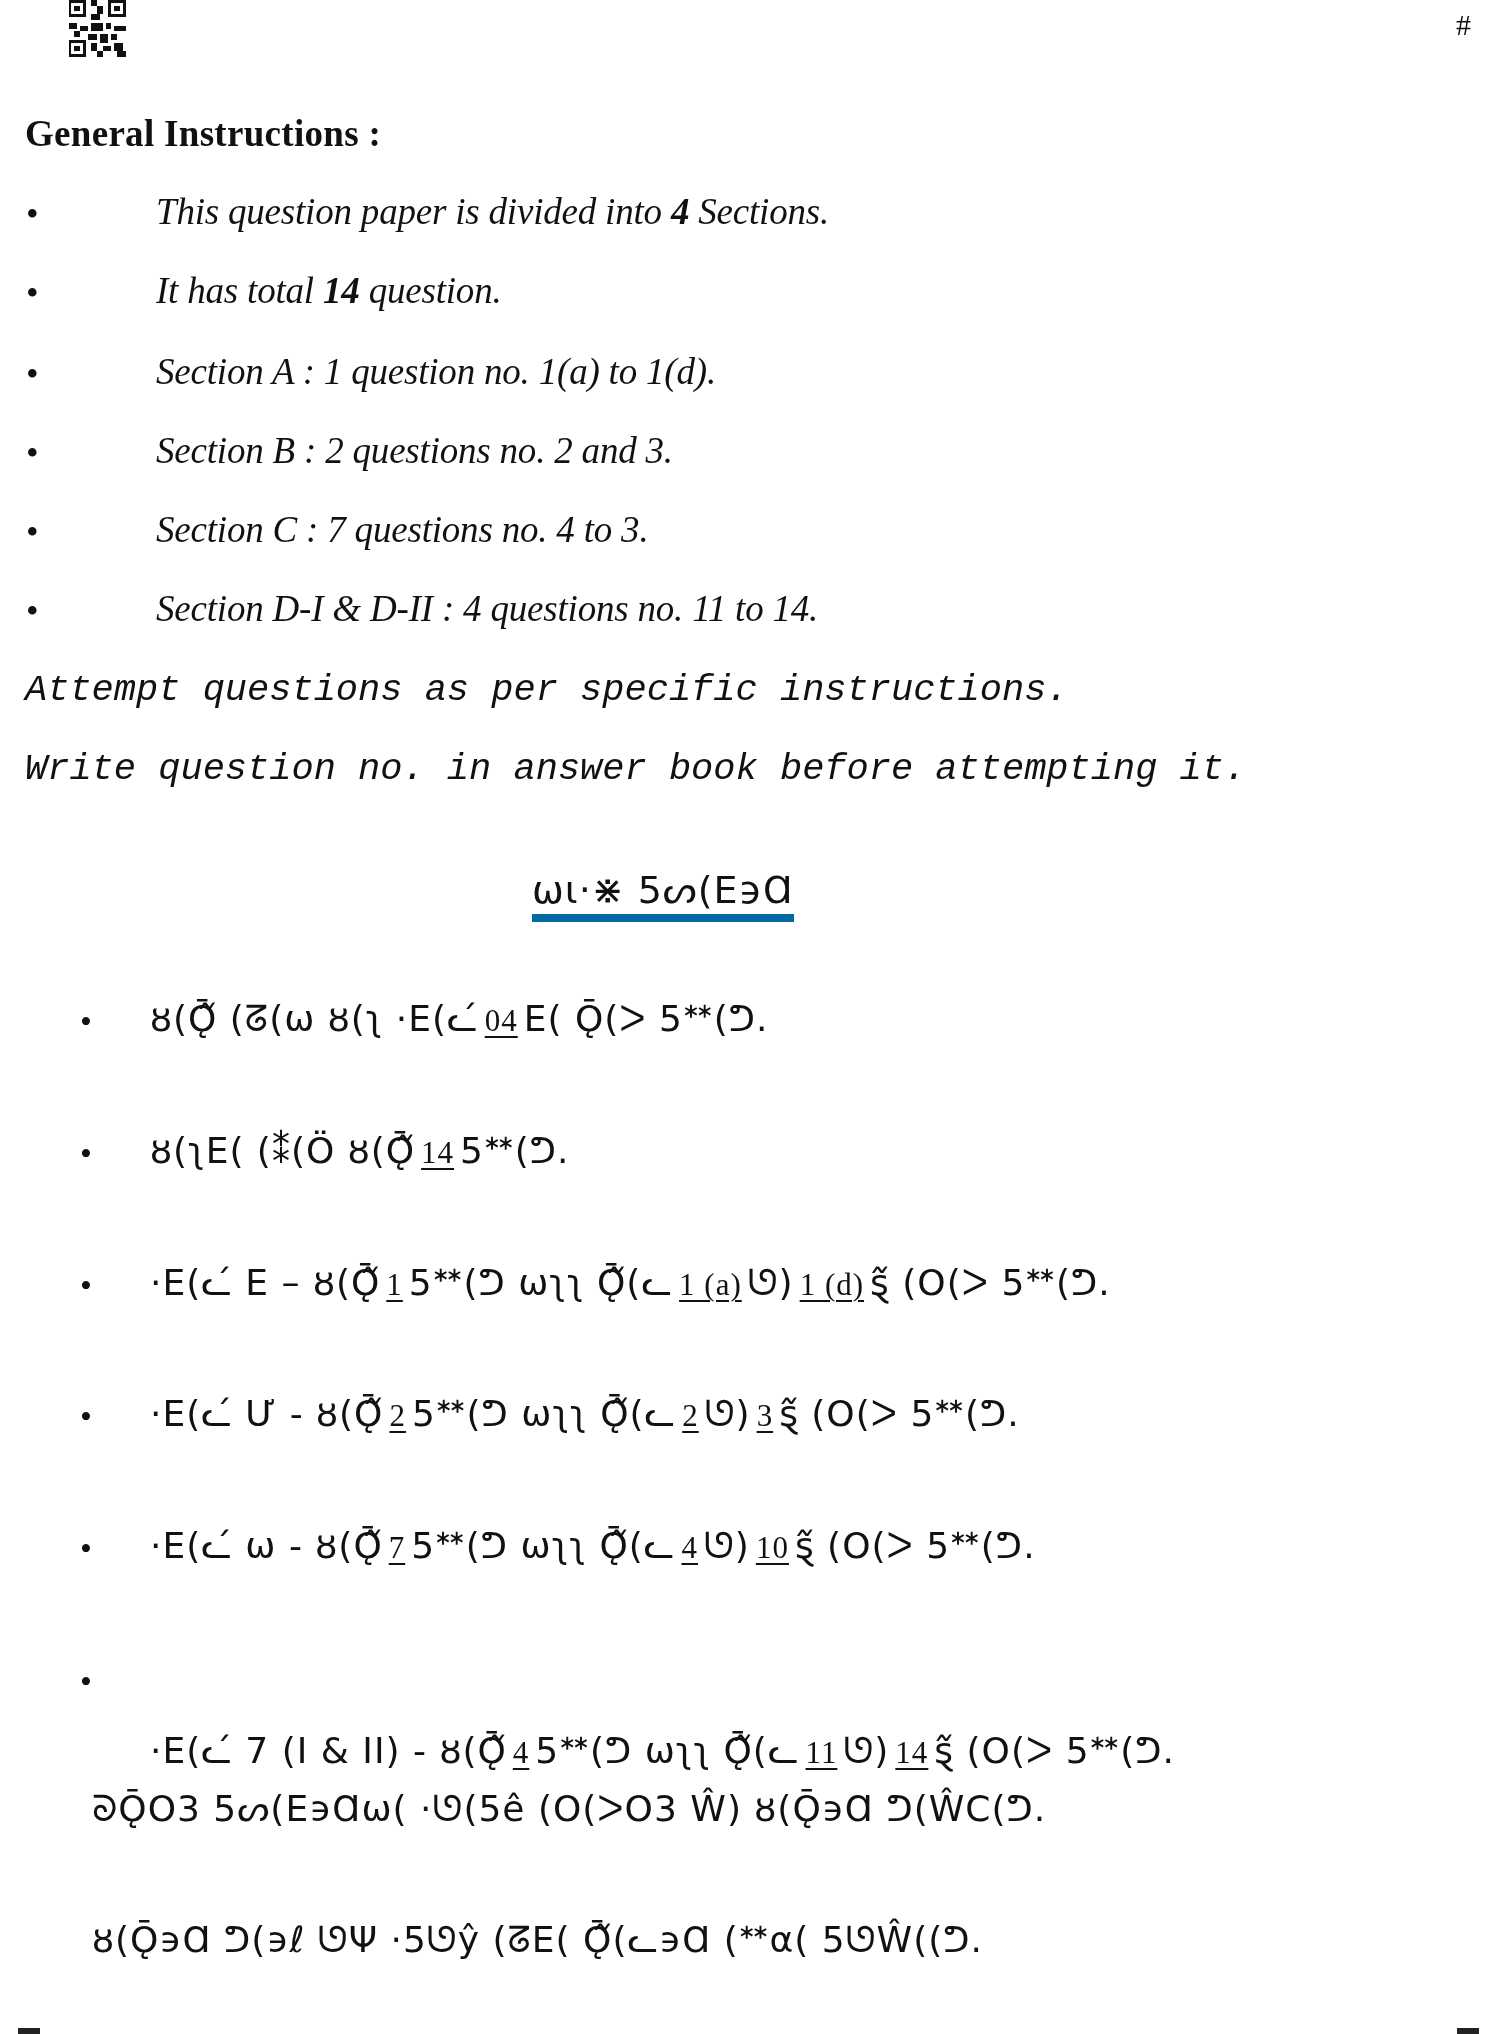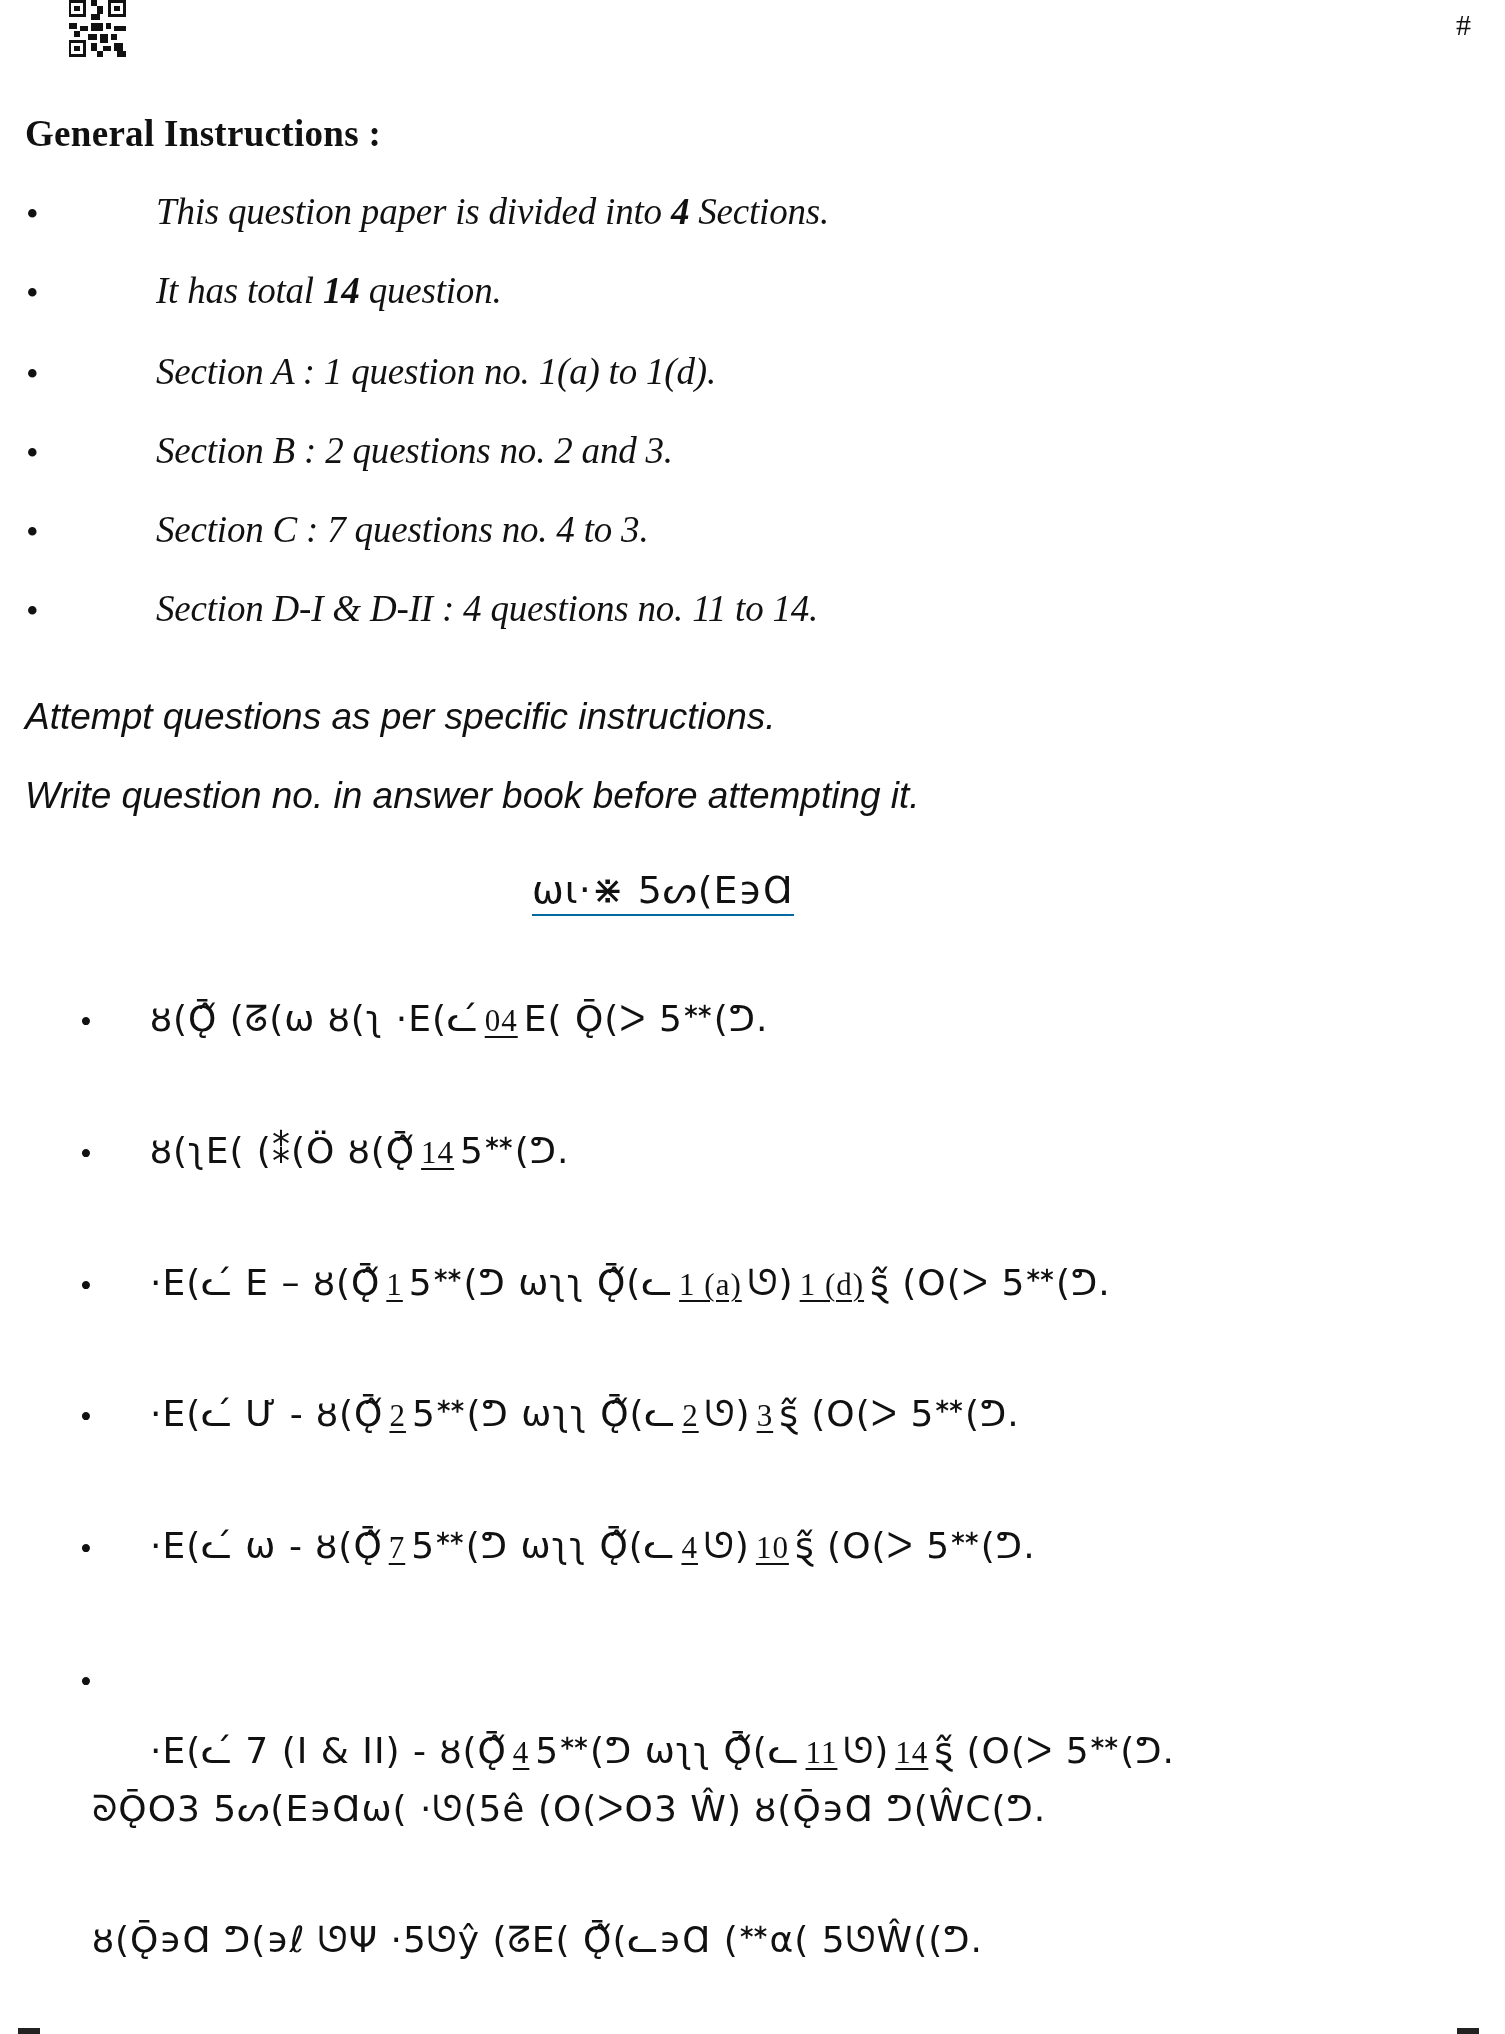--- a/index.html
+++ b/index.html
@@ -16,25 +16,25 @@
   .heading {
     left: 25px; top: 112px; font-size: 37px; font-weight: bold; 
     font-family: "Liberation Serif", serif; letter-spacing: 0.3px;
   }
   .en-bullet { left: 26px; font-size: 36px; font-family: "Liberation Serif", serif; }
   .en-text {
     left: 112px; font-size: 37px; font-style: italic;
     font-family: "Liberation Serif", serif; letter-spacing: -0.2px; margin-left: 44px;
   }
   .en-text b { font-weight: bold; }
-  .en-plain { left: 25px; font-size: 37px; font-style: italic; font-family: Liberation Sans, sans-serif; margin-top: 27px; }
+  .en-plain { left: 25px; font-size: 37px; font-style: italic; font-family: Liberation Mono, monospace; }
 
   .script-title {
     left: 532px; top: 868px; font-size: 38px; font-family: "DejaVu Sans", sans-serif;
-    border-bottom: 2px solid #0369a1; padding-bottom: 2px; letter-spacing: 1px;
+    border-bottom: 8px solid #0369a1; padding-bottom: 2px; letter-spacing: 1px;
   }
   .sc-bullet { left: 80px; font-size: 34px; font-family: "Liberation Serif", serif; }
   .sc-text {
     left: 150px; font-size: 36px; font-family: "DejaVu Sans", sans-serif;
     letter-spacing: 1px;
   }
   .sc-plain { left: 72px; font-size: 36px; font-family: "DejaVu Sans", sans-serif; letter-spacing: 1px; margin-left: 20px; }
   .num { font-family: "Liberation Serif", serif; text-decoration: underline; text-underline-offset: 5px; text-decoration-thickness: 2px; margin: 0 6px; font-size: 31px; }
   .corner-mark { position: absolute; top: 2028px; width: 22px; height: 6px; background: #222; }
 </style>

